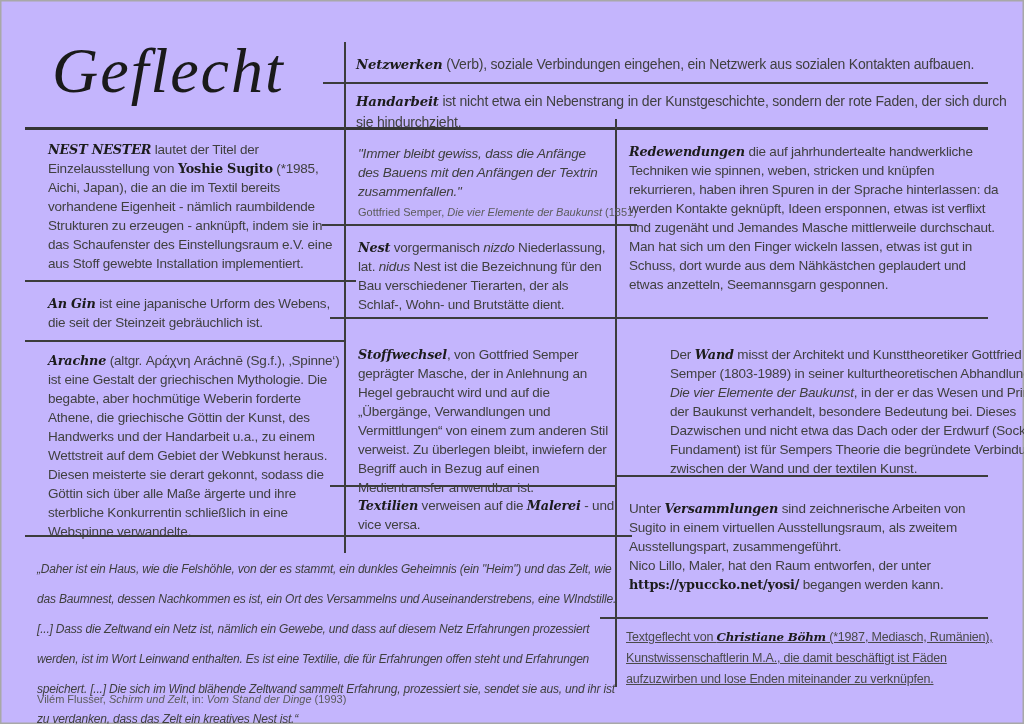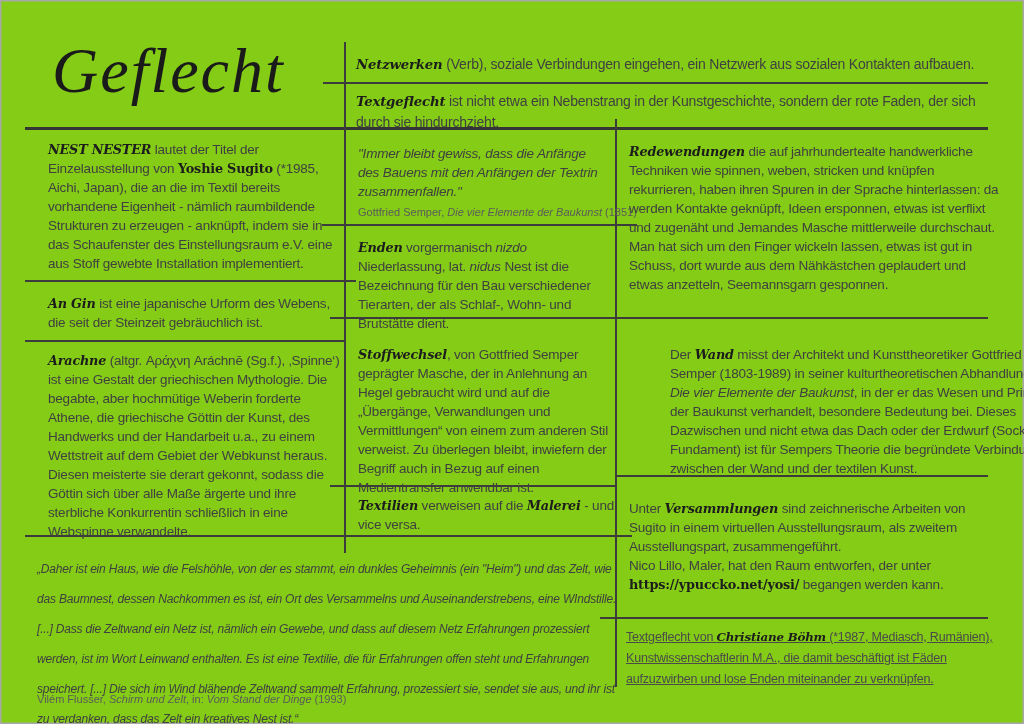--- a/index.html
+++ b/index.html
@@ -1,20 +1,20 @@
 <!DOCTYPE html>
 <html lang="de"><head>
 <meta charset="utf-8">
 <style>
   html,body { margin:0; padding:0; background:#e9e9e9; }
   #page {
     position:relative;
     width:1024px; height:724px;
     margin:0 auto;
-    background:#84cc16;
+    background:#c4b5fd;
     box-shadow: inset 0 0 0 1.5px #a8a8a8;
     overflow:hidden;
     font-family:"Liberation Sans", sans-serif;
   }
   
   .tb {
     position:absolute;
     font-size:13.5px;
     line-height:19px;
     letter-spacing:-0.2px;
@@ -80,29 +80,29 @@
   <div class="hl" id="h-arachne-top"></div>
   <div class="hl" id="h-mid-band"></div>
   <div class="hl" id="h-textilien-top"></div>
   <div class="hl" id="h-versamm-top"></div>
   <div class="hl" id="h-bottom-left"></div>
   <div class="hl" id="h-colophon-top"></div>
   <div class="vl" id="v-left"></div>
   <div class="vl" id="v-right"></div>
 
   <div class="tb" id="b-netzwerken"><span class="seg-bi">Netzwerken</span><span class="seg-n"> (Verb), soziale Verbindungen eingehen, ein Netzwerk aus sozialen Kontakten aufbauen.</span></div>
-  <div class="tb" id="b-textilkunst"><span class="seg-bi">Textgeflecht</span><span class="seg-n"> ist nicht etwa ein Nebenstrang in der Kunstgeschichte, sondern der rote Faden, der sich durch sie hindurchzieht.</span></div>
+  <div class="tb" id="b-textilkunst"><span class="seg-bi">Handarbeit</span><span class="seg-n"> ist nicht etwa ein Nebenstrang in der Kunstgeschichte, sondern der rote Faden, der sich durch sie hindurchzieht.</span></div>
 
   <div class="tb" id="b-nest-nester"><span class="seg-bi">NEST NESTER</span><span class="seg-n"> lautet der Titel der Einzelausstellung von </span><span class="seg-b">Yoshie Sugito</span><span class="seg-n"> (*1985, Aichi, Japan), die an die im Textil bereits vorhandene Eigenheit - nämlich raumbildende Strukturen zu erzeugen - anknüpft, indem sie in das Schaufenster des Einstellungsraum e.V. eine aus Stoff gewebte Installation implementiert.</span></div>
   <div class="tb" id="b-an-gin"><span class="seg-bi">An Gin</span><span class="seg-n"> ist eine japanische Urform des Webens, die seit der Steinzeit gebräuchlich ist.</span></div>
   <div class="tb" id="b-arachne"><span class="seg-bi">Arachne</span><span class="seg-n"> (altgr. Αράχνη Aráchnē (Sg.f.), ‚Spinne‘) ist eine Gestalt der griechischen Mythologie. Die begabte, aber hochmütige Weberin forderte Athene, die griechische Göttin der Kunst, des Handwerks und der Handarbeit u.a., zu einem Wettstreit auf dem Gebiet der Webkunst heraus. Diesen meisterte sie derart gekonnt, sodass die Göttin sich über alle Maße ärgerte und ihre sterbliche Konkurrentin schließlich in eine Webspinne verwandelte.</span></div>
 
   <div class="tb" id="b-semper-quote"><span class="seg-n">"Immer bleibt gewiss, dass die Anfänge</span><br><span class="seg-n">des Bauens mit den Anfängen der Textrin</span><br><span class="seg-n">zusammenfallen."</span></div>
   <div class="tb attr" id="b-semper-attr"><span class="seg-n">Gottfried Semper, </span><span class="seg-i">Die vier Elemente der Baukunst</span><span class="seg-n"> (1851)</span></div>
-  <div class="tb" id="b-nest"><span class="seg-bi">Enden</span><span class="seg-n"> vorgermanisch </span><span class="seg-i">nizdo</span><span class="seg-n"> Niederlassung, lat. </span><span class="seg-i">nidus</span><span class="seg-n"> Nest ist die Bezeichnung für den Bau verschiedener Tierarten, der als Schlaf-, Wohn- und Brutstätte dient.</span></div>
+  <div class="tb" id="b-nest"><span class="seg-bi">Nest</span><span class="seg-n"> vorgermanisch </span><span class="seg-i">nizdo</span><span class="seg-n"> Niederlassung, lat. </span><span class="seg-i">nidus</span><span class="seg-n"> Nest ist die Bezeichnung für den Bau verschiedener Tierarten, der als Schlaf-, Wohn- und Brutstätte dient.</span></div>
   <div class="tb" id="b-stoffwechsel"><span class="seg-bi">Stoffwechsel</span><span class="seg-n">, von Gottfried Semper geprägter Masche, der in Anlehnung an Hegel gebraucht wird und auf die „Übergänge, Verwandlungen und Vermittlungen“ von einem zum anderen Stil verweist. Zu überlegen bleibt, inwiefern der Begriff auch in Bezug auf einen Medientransfer anwendbar ist.</span></div>
   <div class="tb" id="b-textilien"><span class="seg-bi">Textilien</span><span class="seg-n"> verweisen auf die </span><span class="seg-bi">Malerei</span><span class="seg-n"> - und vice versa.</span></div>
 
   <div class="tb" id="b-redewendungen"><span class="seg-bi">Redewendungen</span><span class="seg-n"> die auf jahrhundertealte handwerkliche Techniken wie spinnen, weben, stricken und knüpfen rekurrieren, haben ihren Spuren in der Sprache hinterlassen: da werden Kontakte geknüpft, Ideen ersponnen, etwas ist verflixt und zugenäht und Jemandes Masche mittlerweile durchschaut. Man hat sich um den Finger wickeln lassen, etwas ist gut in Schuss, dort wurde aus dem Nähkästchen geplaudert und etwas anzetteln, Seemannsgarn gesponnen.</span></div>
   <div class="tb" id="b-wand"><span class="seg-n">Der </span><span class="seg-bi">Wand</span><span class="seg-n"> misst der Architekt und Kunsttheoretiker Gottfried Semper (1803-1989) in seiner kulturtheoretischen Abhandlung </span><span class="seg-i">Die vier Elemente der Baukunst</span><span class="seg-n">, in der er das Wesen und Prinzip der Baukunst verhandelt, besondere Bedeutung bei. Dieses Dazwischen und nicht etwa das Dach oder der Erdwurf (Sockel, Fundament) ist für Sempers Theorie die begründete Verbindung zwischen der Wand und der textilen Kunst.</span></div>
   <div class="tb" id="b-versammlungen"><span class="seg-n">Unter </span><span class="seg-bi">Versammlungen</span><span class="seg-n"> sind zeichnerische Arbeiten von Sugito in einem virtuellen Ausstellungsraum, als zweitem Ausstellungspart, zusammengeführt.</span><br><span class="seg-n">Nico Lillo, Maler, hat den Raum entworfen, der unter </span><span class="seg-b">https://ypuccko.net/yosi/</span><span class="seg-n"> begangen werden kann.</span></div>
 
   <div class="tb" id="b-flusser"><span class="seg-n">„Daher ist ein Haus, wie die Felshöhle, von der es stammt, ein dunkles Geheimnis (ein "Heim") und das Zelt, wie das Baumnest, dessen Nachkommen es ist, ein Ort des Versammelns und Auseinanderstrebens, eine WIndstille. [...] Dass die Zeltwand ein Netz ist, nämlich ein Gewebe, und dass auf diesem Netz Erfahrungen prozessiert werden, ist im Wort Leinwand enthalten. Es ist eine Textilie, die für Erfahrungen offen steht und Erfahrungen speichert. [...] Die sich im Wind blähende Zeltwand sammelt Erfahrung, prozessiert sie, sendet sie aus, und ihr ist zu verdanken, dass das Zelt ein kreatives Nest ist.“</span></div>
   <div class="tb attr" id="b-flusser-attr"><span class="seg-n">Vilém Flusser, </span><span class="seg-i">Schirm und Zelt</span><span class="seg-n">, in: </span><span class="seg-i">Vom Stand der Dinge</span><span class="seg-n"> (1993)</span></div>
   <div class="tb" id="b-colophon"><span class="seg-n">Textgeflecht von </span><span class="seg-bi">Christiane Böhm</span><span class="seg-n"> (*1987, Mediasch, Rumänien), Kunstwissenschaftlerin M.A., die damit beschäftigt ist Fäden aufzuzwirben und lose Enden miteinander zu verknüpfen.</span></div>

